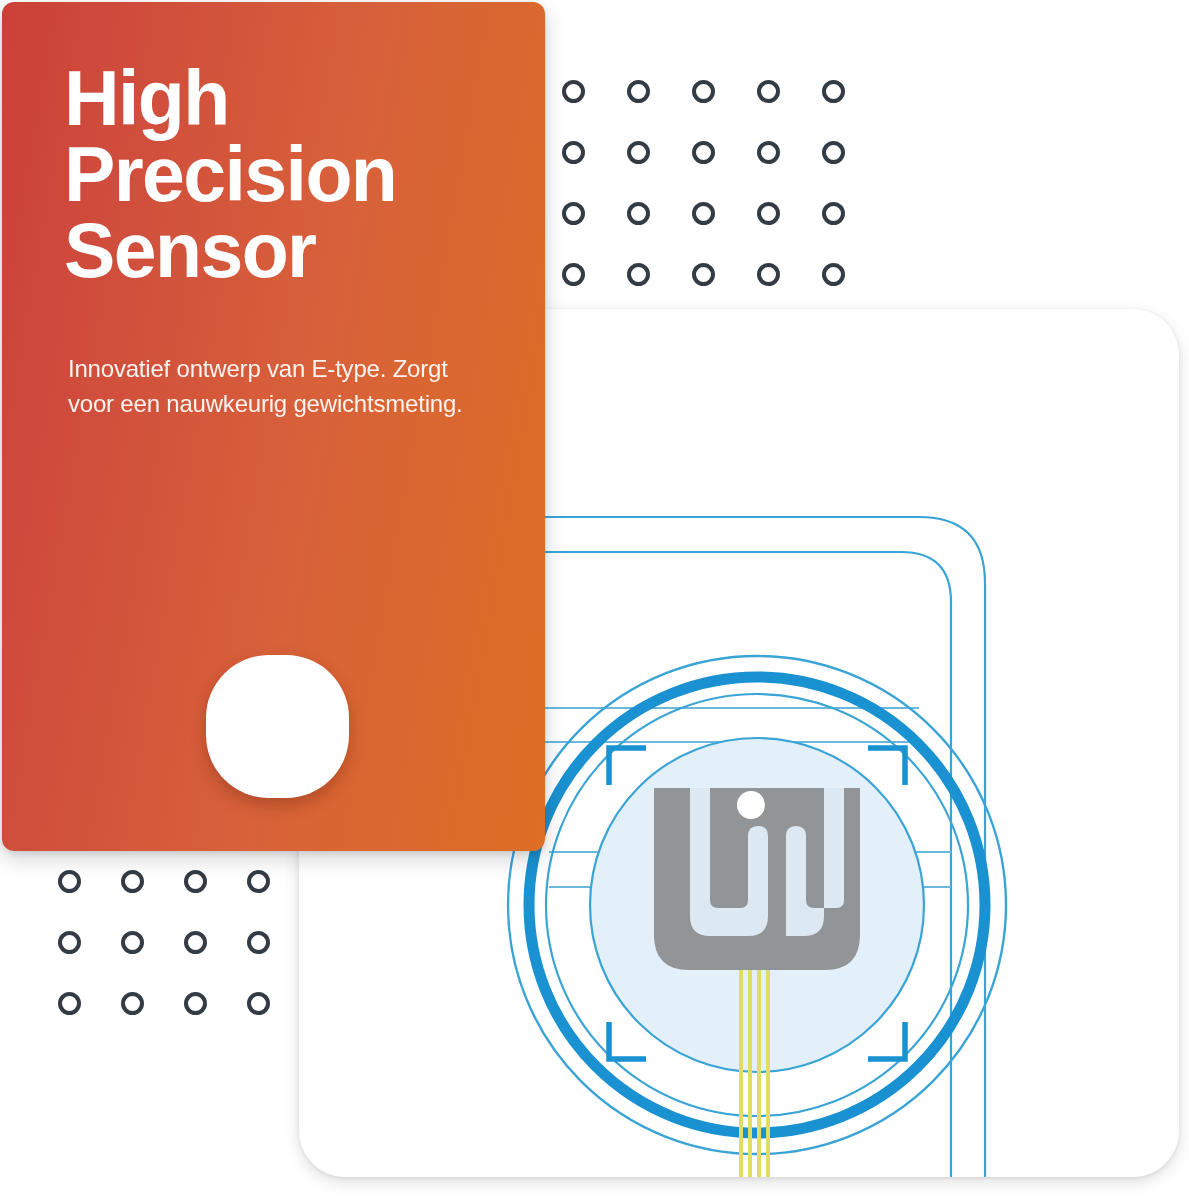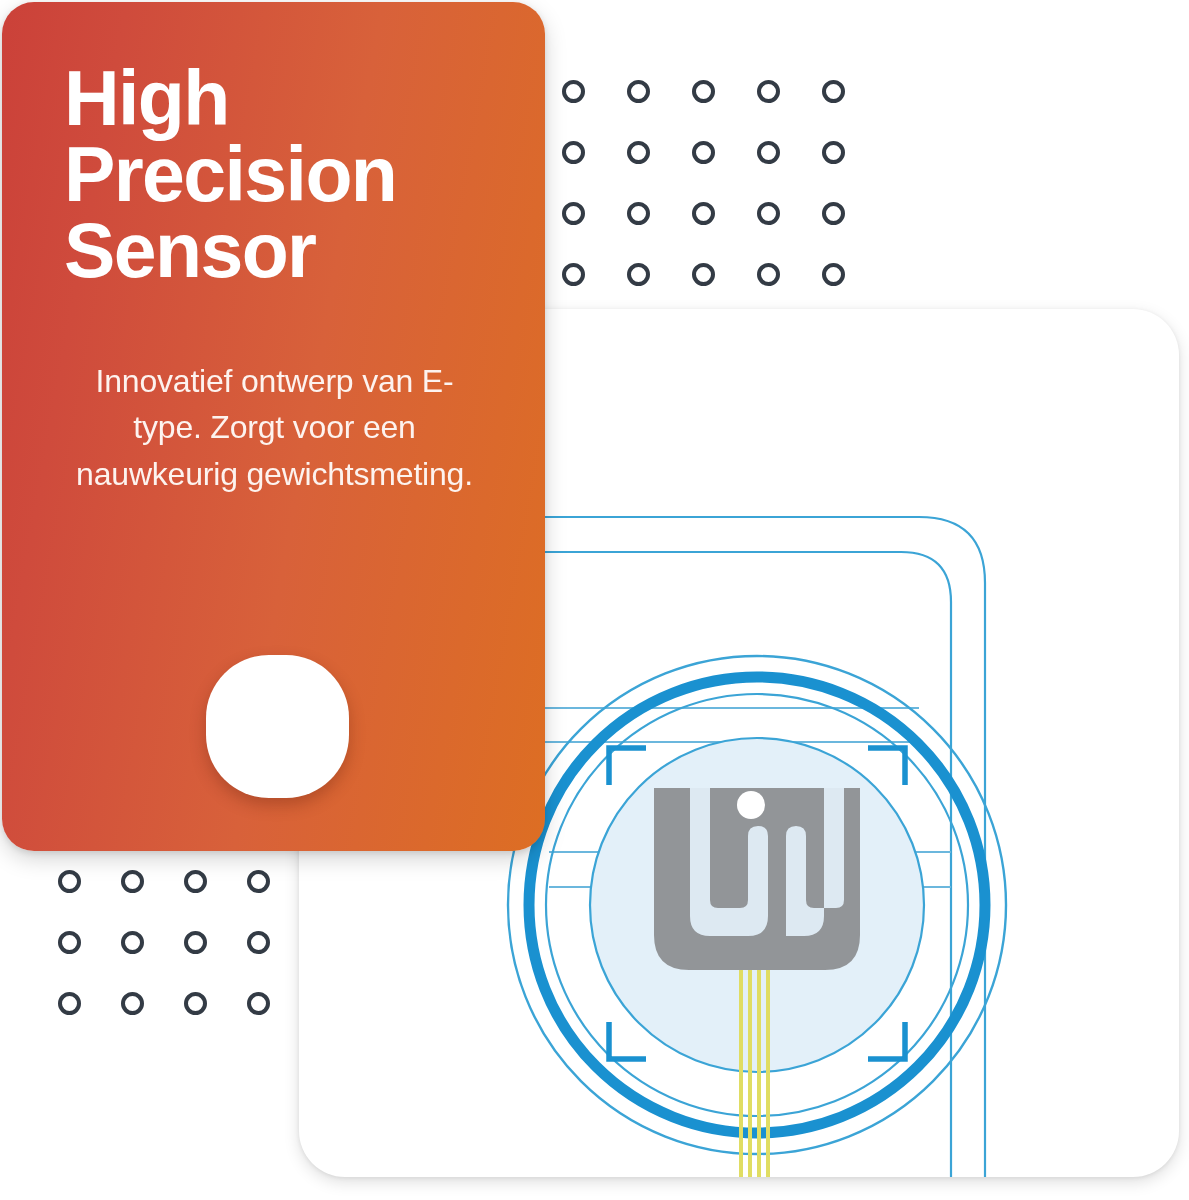--- a/index.html
+++ b/index.html
@@ -66,45 +66,44 @@
     display: block;
   }
 
   
   #info-panel {
     position: absolute;
     left: 2px;
     top: 2px;
     width: 543px;
     height: 849px;
-    border-radius: 32px;
+    border-radius: 12px;
     background: linear-gradient(100deg, #cb4139 0%, #cf4b3c 18%, #d8613a 55%, #dd6e23 100%);
     box-shadow: 0 8px 22px rgba(0,0,0,0.17), 0 2px 6px rgba(0,0,0,0.10);
     z-index: 5;
     box-sizing: border-box;
     padding: 58px 60px 0 62px;
   }
   #panel-title {
     margin: 0;
     color: #ffffff;
     font-size: 77px;
     line-height: 0.99;
     font-weight: bold;
     letter-spacing: -1.6px;
   }
   #panel-desc {
-    margin: 11px;
+    margin: 4px;
     padding-top: 58px;
     color: #fdf3ef;
-    font-size: 32px;
+    font-size: 24px;
     line-height: 1.46;
     font-weight: normal;
     letter-spacing: -0.2px;
     max-width: 400px;
-    text-align: center;
   }
   #panel-badge {
     position: absolute;
     left: 204px;
     top: 653px;
     width: 143px;
     height: 143px;
     background: #ffffff;
     border-radius: 44%;
     box-shadow: 0 7px 16px rgba(90,25,10,0.30);

